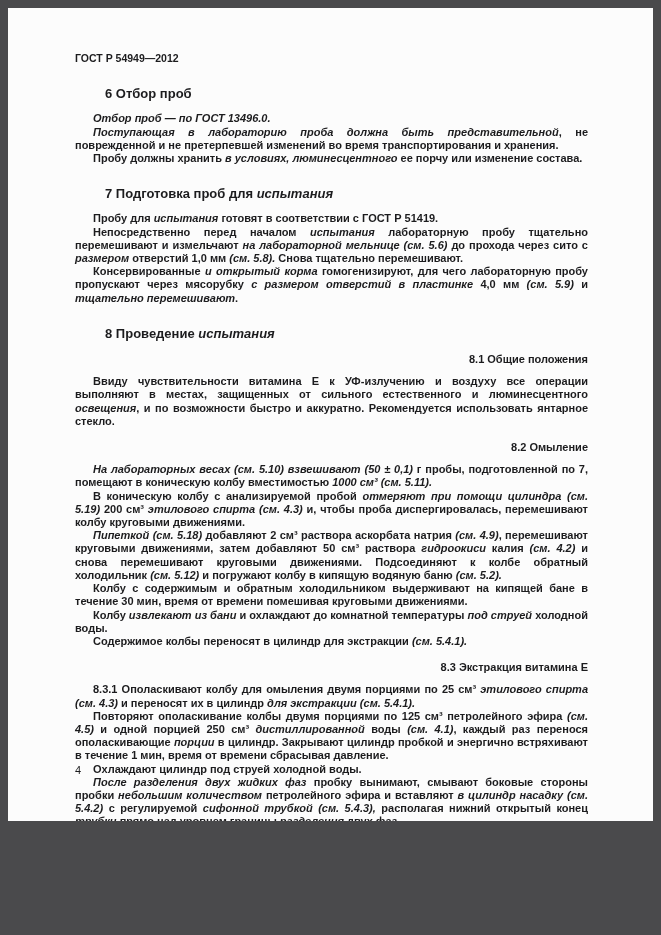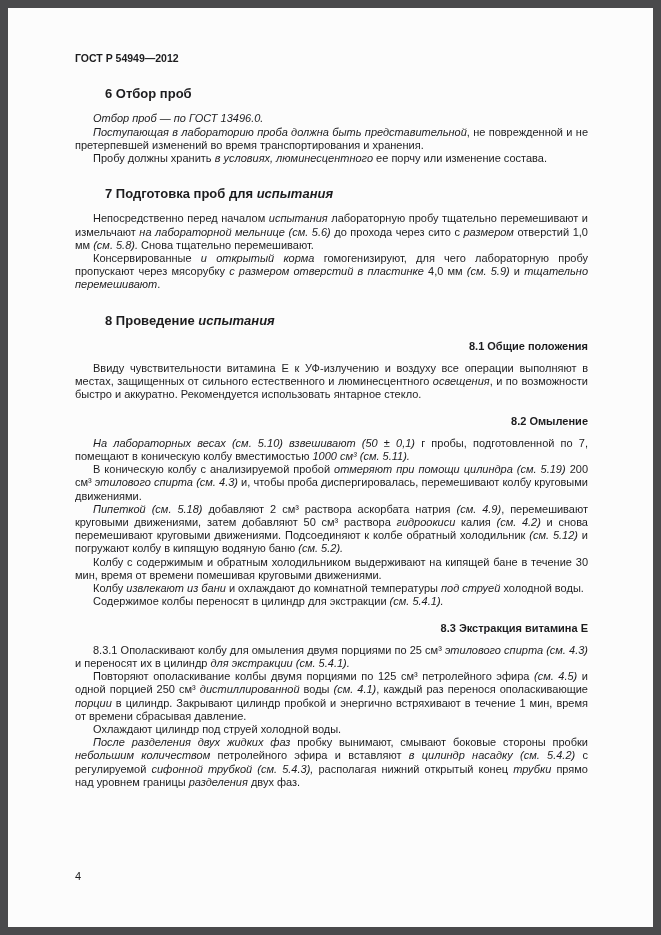--- a/index.html
+++ b/index.html
@@ -5,36 +5,37 @@
   * { box-sizing: border-box; margin: 0; padding: 0; }
   html, body { width: 661px; height: 935px; }
   body {
     background: var(--backdrop, #4a4a4c);
     font-family: "Liberation Sans", sans-serif;
     position: relative;
   }
   .page {
     position: absolute;
     left: 8px; top: 8px;
-    width: 645px; height: 919px;
+    width: 645px; height: 813px;
     background: var(--page_bg, #fcfcfc);
     color: var(--text, #1c1c1e);
     padding: 44px 65px 0 67px;
     font-size: 11px;
     line-height: 13.2px;
     overflow: hidden;
   }
   .doc-header {
     font-weight: bold;
     font-size: 10.5px;
   }
   .it { font-style: italic; }
   .p {
     text-align: justify;
     text-indent: 18px;
+    font-weight: bold;
   }
   .h1 {
     font-weight: bold;
     font-size: 13px;
     margin: 22px 0 12px 30px;
   }
   .h2 {
     font-weight: bold;
     font-size: 11px;
     margin: 13px 0 9px 30px;
@@ -59,20 +60,21 @@
 <body>
 
 <div class="page">
   <div class="doc-header">ГОСТ Р 54949—2012</div>
   <div class="doc-body">
       <div class="h1"><span>6 Отбор проб</span></div>
       <div class="p"><span class="it">Отбор проб — по ГОСТ 13496.0.</span></div>
       <div class="p"><span class="it">Поступающая в лабораторию проба должна быть представительной</span><span>, не поврежденной и не претерпевшей изменений во время транспортирования и хранения.</span></div>
       <div class="p"><span>Пробу должны хранить </span><span class="it">в условиях, люминесцентного</span><span> ее порчу или изменение состава.</span></div>
       <div class="h1"><span>7 Подготовка проб для </span><span class="it">испытания</span></div>
+      <div class="p"><span>Пробу для </span><span class="it">испытания</span><span> готовят в соответствии с ГОСТ Р 51419.</span></div>
       <div class="p"><span>Непосредственно перед началом </span><span class="it">испытания</span><span> лабораторную пробу тщательно перемешивают и измельчают </span><span class="it">на лабораторной мельнице</span><span> </span><span class="it">(см. 5.6)</span><span> до прохода через сито с </span><span class="it">размером</span><span> отверстий 1,0 мм </span><span class="it">(см. 5.8).</span><span> Снова тщательно перемешивают.</span></div>
       <div class="p"><span>Консервированные </span><span class="it">и открытый корма</span><span> гомогенизируют, для чего лабораторную пробу пропускают через мясорубку </span><span class="it">с размером отверстий в пластинке</span><span> 4,0 мм </span><span class="it">(см. 5.9)</span><span> и </span><span class="it">тщательно перемешивают</span><span>.</span></div>
       <div class="h1"><span>8 Проведение </span><span class="it">испытания</span></div>
       <div class="h2"><span>8.1 Общие положения</span></div>
       <div class="p"><span>Ввиду чувствительности витамина Е к УФ-излучению и воздуху все операции выполняют в местах, защищенных от сильного естественного и люминесцентного </span><span class="it">освещения</span><span>, и по возможности быстро и аккуратно. Рекомендуется использовать янтарное стекло.</span></div>
       <div class="h2"><span>8.2 Омыление</span></div>
       <div class="p"><span class="it">На лабораторных весах (см. 5.10) взвешивают (50 ± 0,1)</span><span> г пробы, подготовленной по 7, помещают в коническую колбу вместимостью </span><span class="it">1000 см³ (см. 5.11).</span></div>
       <div class="p"><span>В коническую колбу с анализируемой пробой </span><span class="it">отмеряют при помощи цилиндра (см. 5.19)</span><span> 200 см³ </span><span class="it">этилового спирта</span><span> </span><span class="it">(см. 4.3)</span><span> и, чтобы проба диспергировалась, перемешивают колбу круговыми движениями.</span></div>
       <div class="p"><span class="it">Пипеткой</span><span> </span><span class="it">(см. 5.18)</span><span> добавляют 2 см³ раствора аскорбата натрия </span><span class="it">(см. 4.9)</span><span>, перемешивают круговыми движениями, затем добавляют 50 см³ раствора </span><span class="it">гидроокиси</span><span> калия </span><span class="it">(см. 4.2)</span><span> и снова перемешивают круговыми движениями. Подсоединяют к колбе обратный холодильник </span><span class="it">(см. 5.12)</span><span> и погружают колбу в кипящую водяную баню </span><span class="it">(см. 5.2).</span></div>
       <div class="p"><span>Колбу с содержимым и обратным холодильником выдерживают на кипящей бане в течение 30 мин, время от времени помешивая круговыми движениями.</span></div>

